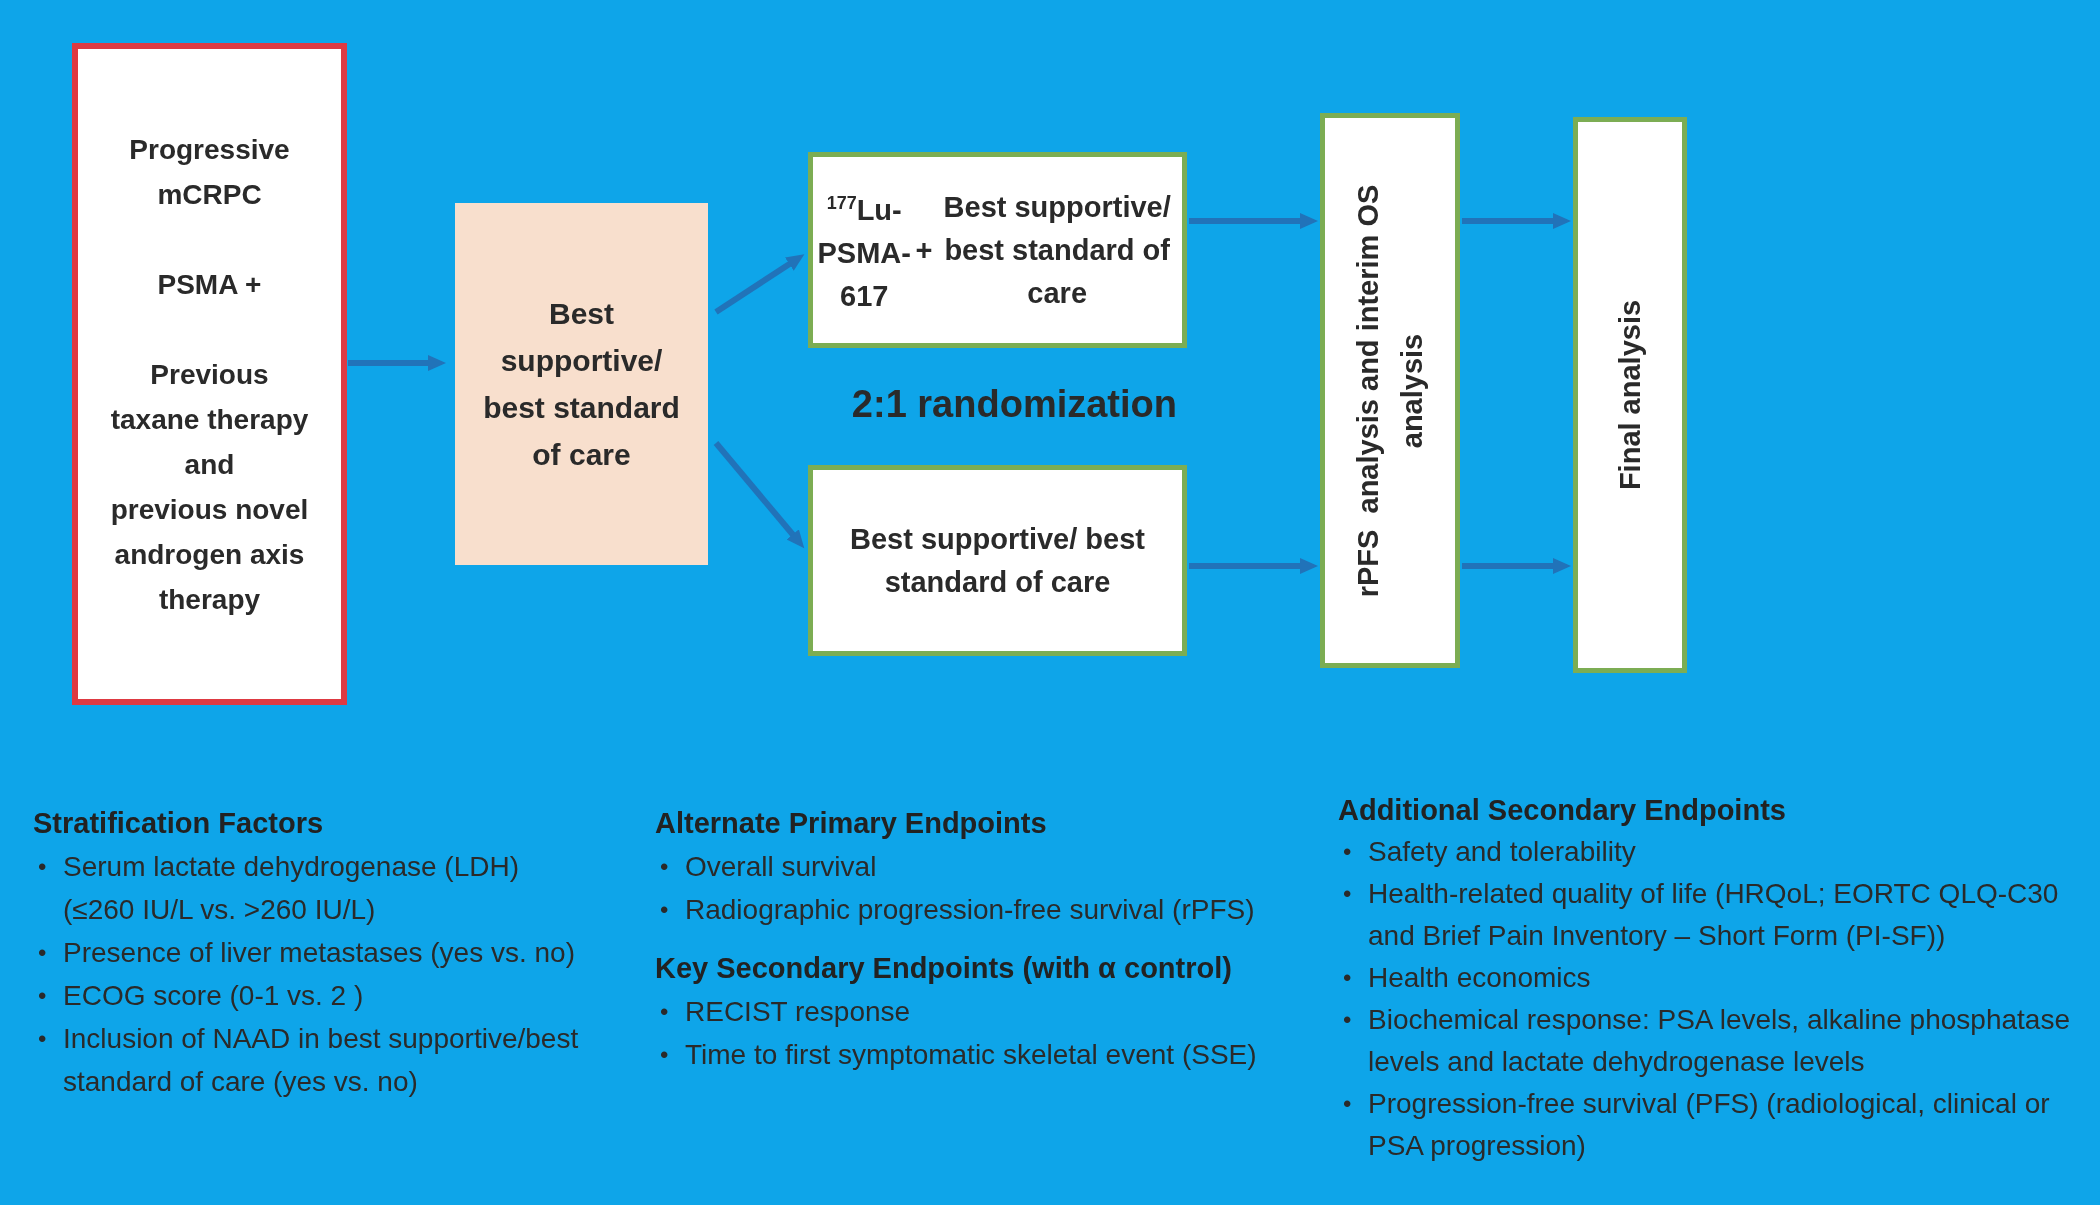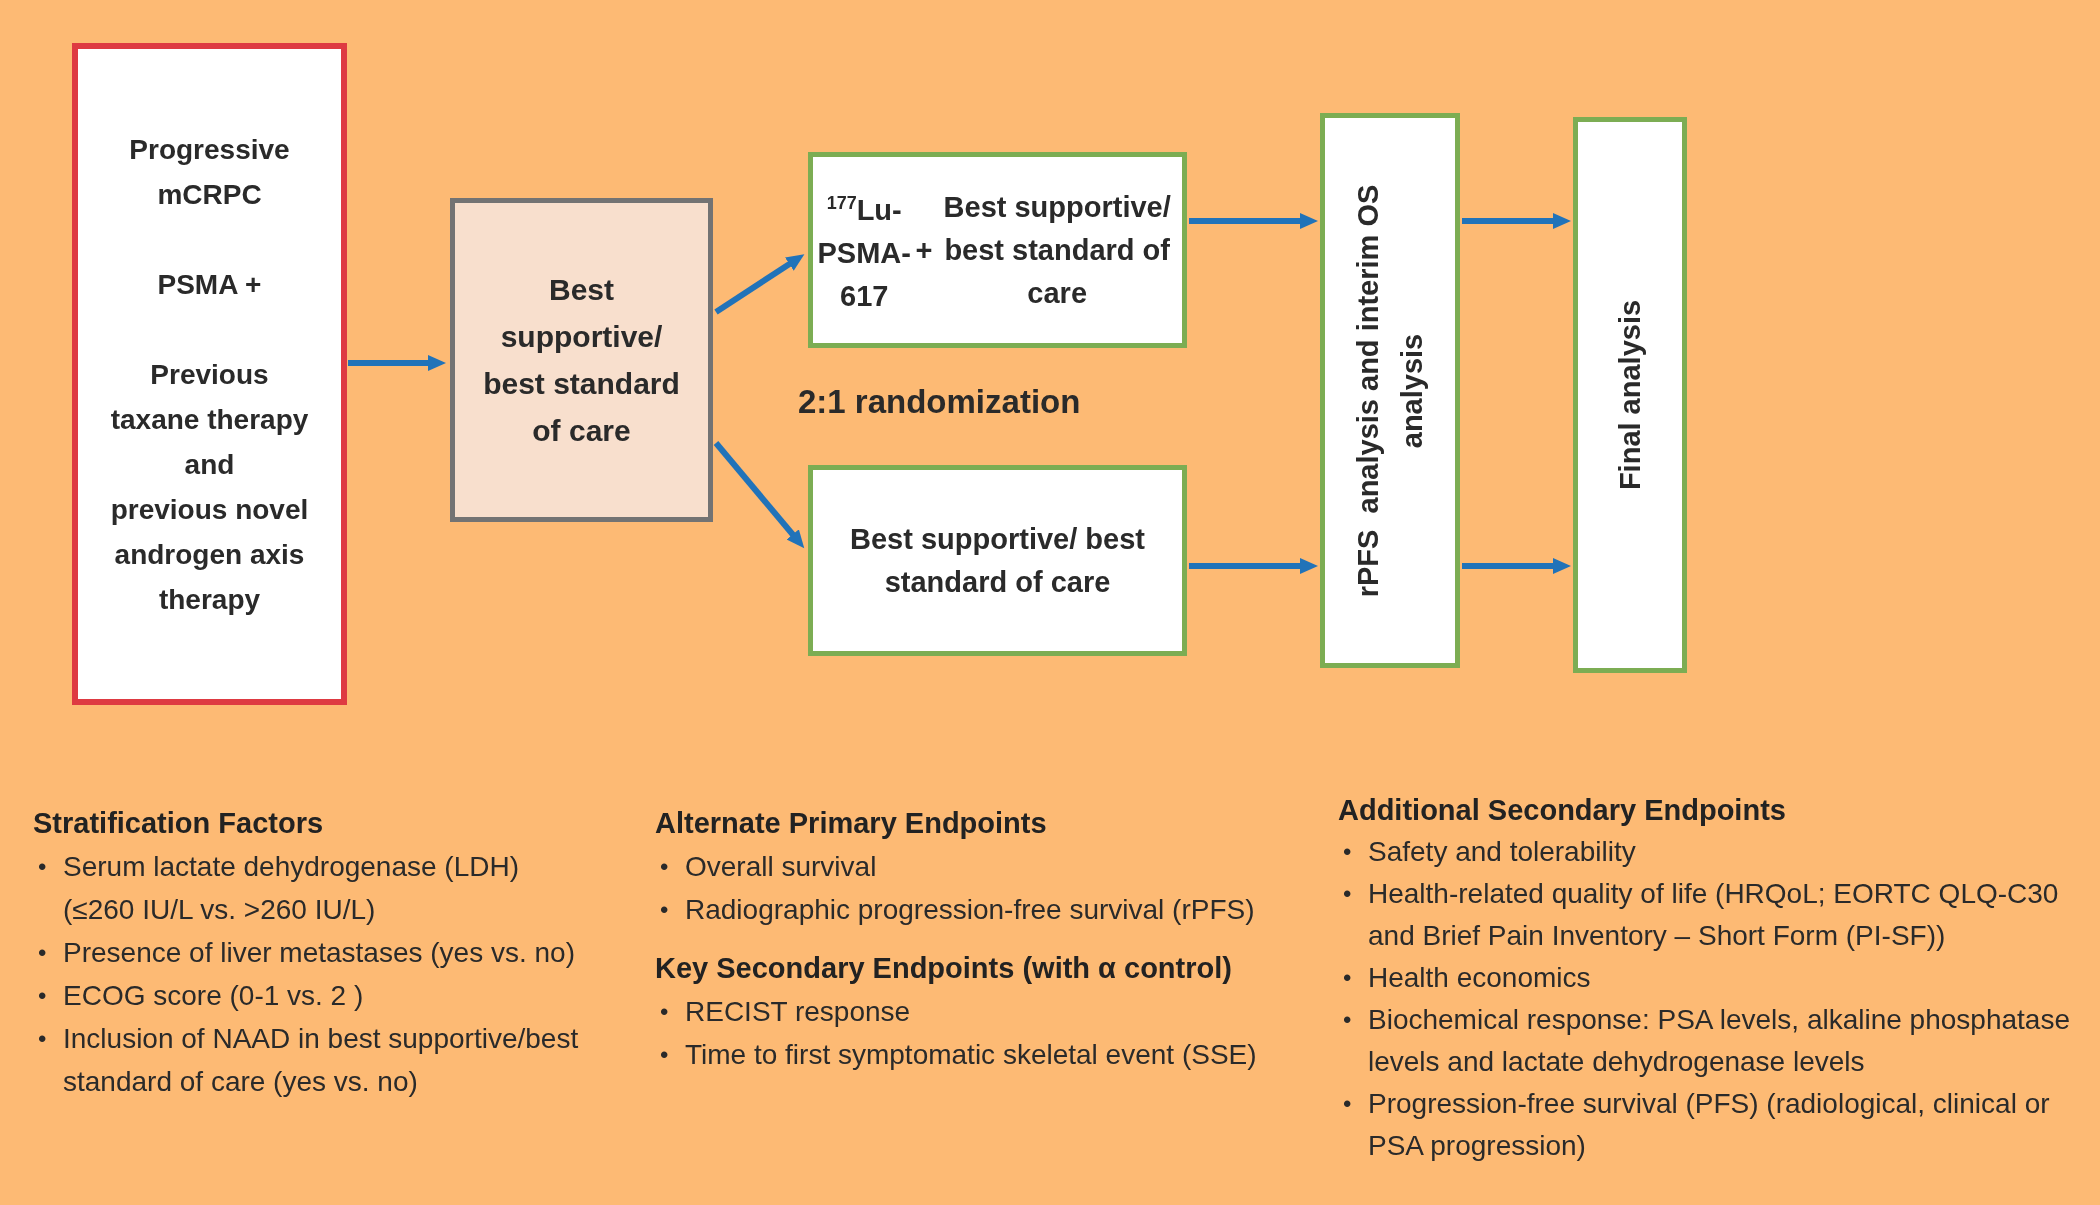--- a/index.html
+++ b/index.html
@@ -1,33 +1,33 @@
 <!DOCTYPE html>
 <html><head>
 <meta charset="utf-8">
 <style>
   html,body{margin:0;padding:0;background:#ffffff;}
   .canvas{
-    position:relative;width:2100px;height:1205px;background:#fdba74;
+    position:relative;width:2100px;height:1205px;background:#0ea5e9;
     font-family:"Liberation Sans", sans-serif;color:#2a2a2a;overflow:hidden;
   }
   .box{position:absolute;background:#ffffff;display:flex;align-items:center;justify-content:center;text-align:center;box-sizing:border-box;}
   .box .txt{white-space:pre-wrap;}
   .red-box{left:72px;top:43px;width:275px;height:662px;border:6px solid #de3a42;}
   .red-box .txt{font-size:28px;line-height:45px;font-weight:600;}
-  .orange-box{left:450px;top:198px;width:263px;height:324px;border:5px solid #737373;background:#f8dfcd;}
+  .orange-box{left:450px;top:198px;width:263px;height:372px;border:5px solid #0ea5e9;background:#f8dfcd;}
   .orange-box .txt{font-size:30px;line-height:47px;font-weight:600;}
   .green{border:5px solid #7cad53;}
   .green-top{left:808px;top:152px;width:379px;height:196px;flex-direction:row;}
   .green-top .line{font-size:29px;line-height:43px;font-weight:600;}
   .green-top .rest{max-width:335px;}
   .green-top sup{font-size:0.62em;}
   .green-bottom{left:808px;top:465px;width:379px;height:191px;}
   .green-bottom .txt{font-size:29px;line-height:43px;font-weight:600;max-width:345px;}
-  .rand-label{position:absolute;left:798px;top:383px;width:379px;text-align:left;font-size:33px;font-weight:600;}
+  .rand-label{position:absolute;left:798px;top:383px;width:379px;text-align:right;font-size:38px;font-weight:600;}
   .rpfs-box{left:1320px;top:113px;width:140px;height:555px;}
   .final-box{left:1573px;top:117px;width:114px;height:556px;}
   .rot{transform:rotate(-90deg);font-size:29px;line-height:44px;font-weight:600;white-space:pre-wrap;text-align:center;width:520px;flex:none;}
   .arrows{position:absolute;left:0;top:0;width:2100px;height:1205px;pointer-events:none;}
 
   .cols{position:absolute;left:0;top:0;width:1900px;height:1205px;font-size:28px;line-height:43px;}
   .col{position:absolute;}
   .col h3{margin:0;font-size:29px;line-height:43px;font-weight:700;color:#222;}
   .col ul{margin:0;padding:0;list-style:none;}
   .col li{position:relative;padding-left:30px;}

